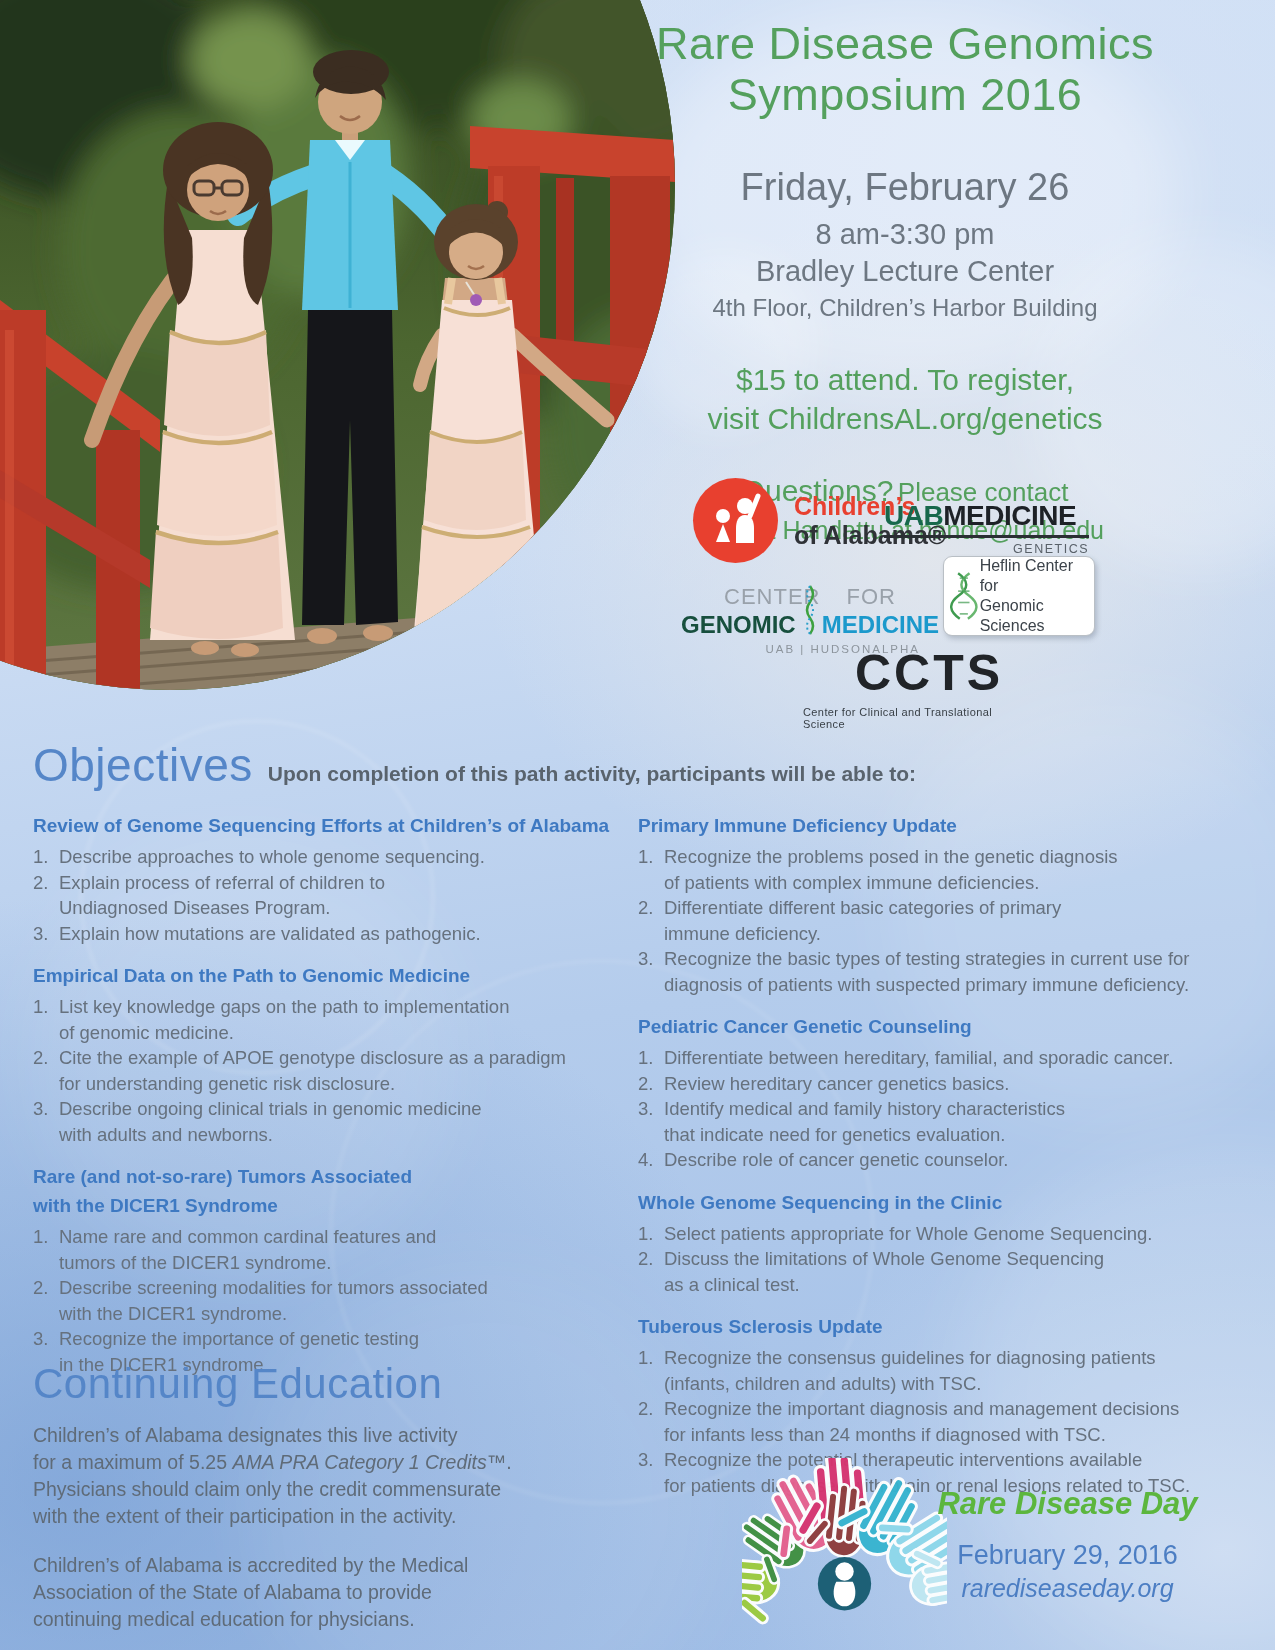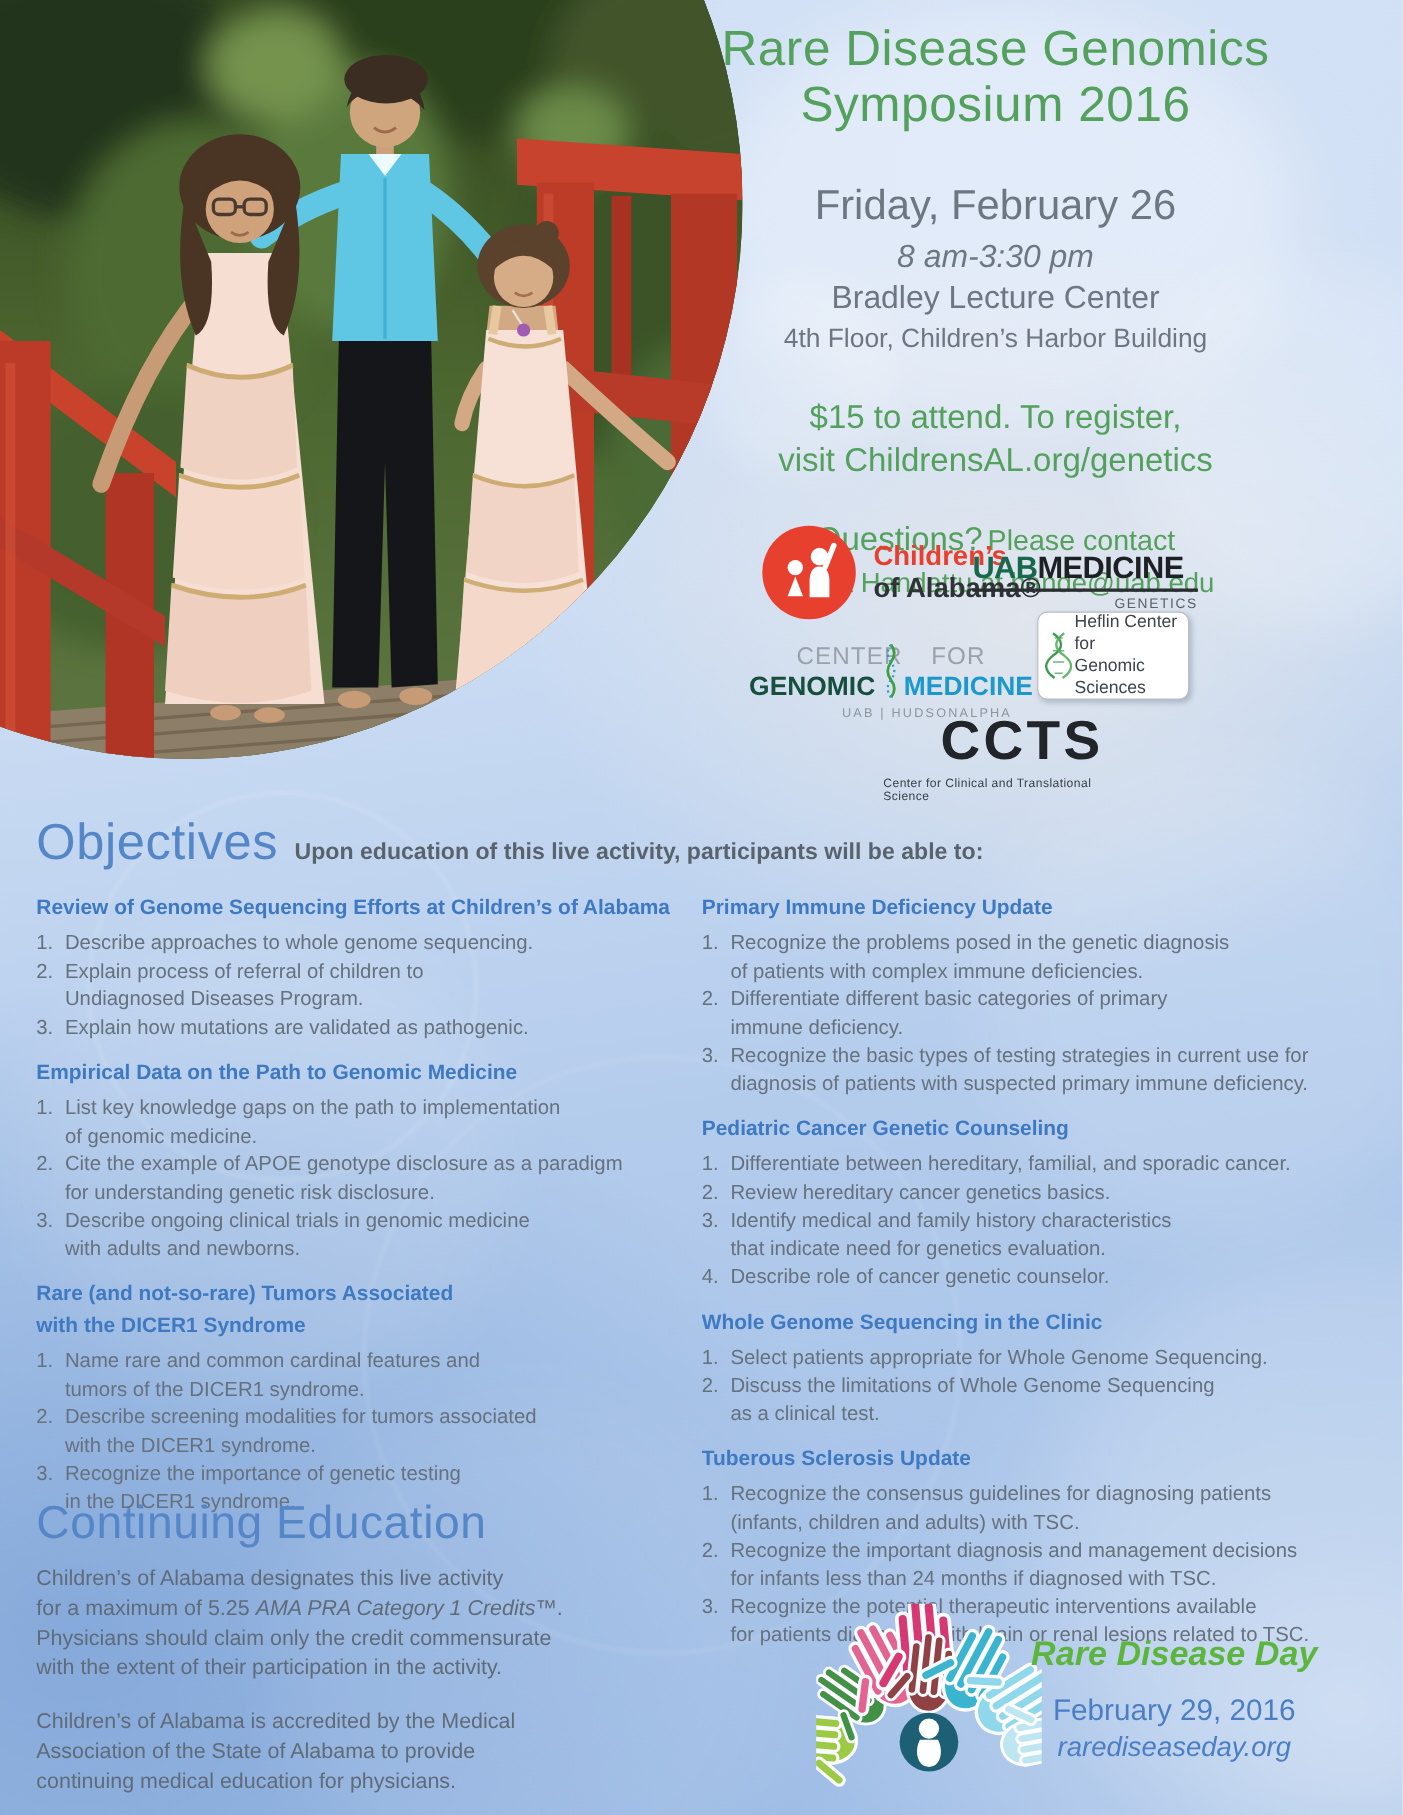--- a/index.html
+++ b/index.html
@@ -25,21 +25,21 @@
 
   
   .photo-circle{position:absolute;left:-335px;top:-320px;width:1010px;height:1010px;border-radius:50%;
                 overflow:hidden;background:#44602f;}
   .photo-circle svg{position:absolute;left:335px;top:320px;}
 
   
   .event-block{position:absolute;left:622px;top:18px;width:566px;text-align:center;}
   .poster-title{font-size:45px;line-height:51px;color:#54a05d;font-weight:400;letter-spacing:.5px;}
   .ev-day{font-size:38px;color:#6d7782;margin-top:46px;}
-  .ev-time{font-size:29px;color:#6d7782;margin-top:9px;font-style:italic;}
+  .ev-time{font-size:29px;color:#6d7782;margin-top:9px;}
   .ev-venue{font-size:29px;color:#6d7782;margin-top:4px;}
   .ev-floor{font-size:24px;color:#6d7782;margin-top:6px;}
   .ev-register{font-size:30px;line-height:39px;color:#54a05d;margin-top:38px;}
   .ev-questions{margin-top:36px;color:#54a05d;}
   .q-big{font-size:30px;} .q-small{font-size:26px;}
   .ev-contact{font-size:25px;color:#54a05d;margin-top:8px;}
 
   
   .coa-logo{position:absolute;left:693px;top:478px;display:flex;align-items:center;}
   .coa-circle{width:85px;height:85px;border-radius:50%;background:#e8402f;flex:none;}
@@ -49,21 +49,21 @@
   .uab-row{display:flex;align-items:baseline;font-weight:700;font-size:28px;letter-spacing:-.5px;}
   .uab-brand{color:#17684c;} .uab-div{color:#1d2126;}
   .uab-rule{height:3px;background:#2a2e33;margin-top:3px;}
   .uab-dept{font-size:12.5px;letter-spacing:1.5px;color:#596169;text-align:right;margin-top:4px;}
   .cgm-logo{position:absolute;left:694px;top:584px;width:232px;}
   .cgm-r1{display:flex;justify-content:center;gap:26px;font-size:22px;letter-spacing:1px;color:#99a1aa;font-weight:500;}
   .cgm-r2{display:flex;justify-content:center;gap:26px;font-size:24px;font-weight:700;margin-top:1px;}
   .cgm-gen{color:#174f3e;} .cgm-med{color:#1b99cc;}
   .cgm-dna{position:absolute;left:50%;top:0;transform:translateX(-50%);}
   .cgm-tag{font-size:11.5px;letter-spacing:2px;color:#8d959d;text-align:right;margin-top:4px;padding-right:6px;}
-  .heflin-logo{position:absolute;left:943px;top:556px;width:138px;height:80px;background:#ffffff;
+  .heflin-logo{position:absolute;left:943px;top:556px;width:152px;height:80px;background:#ffffff;
                border:1px solid #b9bfc5;border-radius:9px;box-shadow:2px 3px 5px rgba(60,70,90,.25);
                display:flex;align-items:center;padding:4px 6px;box-sizing:border-box;}
   .heflin-text{font-size:16px;line-height:20px;color:#3c434a;margin-left:2px;}
   .ccts-logo{position:absolute;left:803px;top:641px;width:200px;}
   .ccts-row{display:flex;align-items:center;gap:46px;}
   .ccts-acro{font-size:50px;font-weight:700;letter-spacing:3px;color:#212428;margin-left:6px;}
   .ccts-name{font-size:11px;color:#394047;letter-spacing:.4px;margin-top:1px;}
 
   
   .obj-header{position:absolute;left:33px;top:738px;display:flex;align-items:baseline;width:1160px;}
@@ -314,21 +314,21 @@
         <polygon points="21,32 26.5,22.5 37.5,22.5 43,32 37.5,41.5 26.5,41.5" fill="#6b7d3a"></polygon>
         <polygon points="32,14 50,32 32,50 14,32" fill="none" stroke="#fff" stroke-width="2.5"></polygon>
       </svg>
       <span class="ccts-acro">CCTS</span>
     </div>
     <div class="ccts-name">Center for Clinical and Translational Science</div>
   </div>
 
   <div class="obj-header">
     <span class="obj-heading">Objectives</span>
-    <span class="obj-intro">Upon education of this live activity, participants will be able to:</span>
+    <span class="obj-intro">Upon completion of this path activity, participants will be able to:</span>
   </div>
   <div id="objectives-left" class="col col-left">
     <section class="obj-section">
       <h3 class="section-title">Review of Genome Sequencing Efforts at Children’s of Alabama</h3>
       <ol class="section-items">
           <li class="obj-item">
             <span class="num">1.</span>
             <span class="txt">Describe approaches to whole genome sequencing.</span>
           </li>
           <li class="obj-item">

